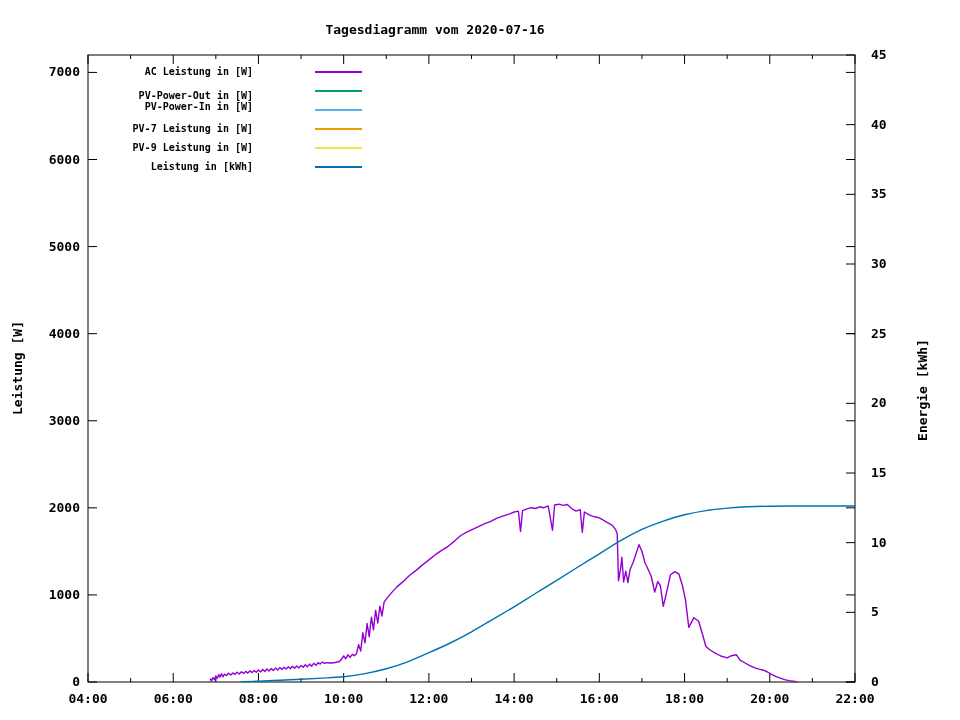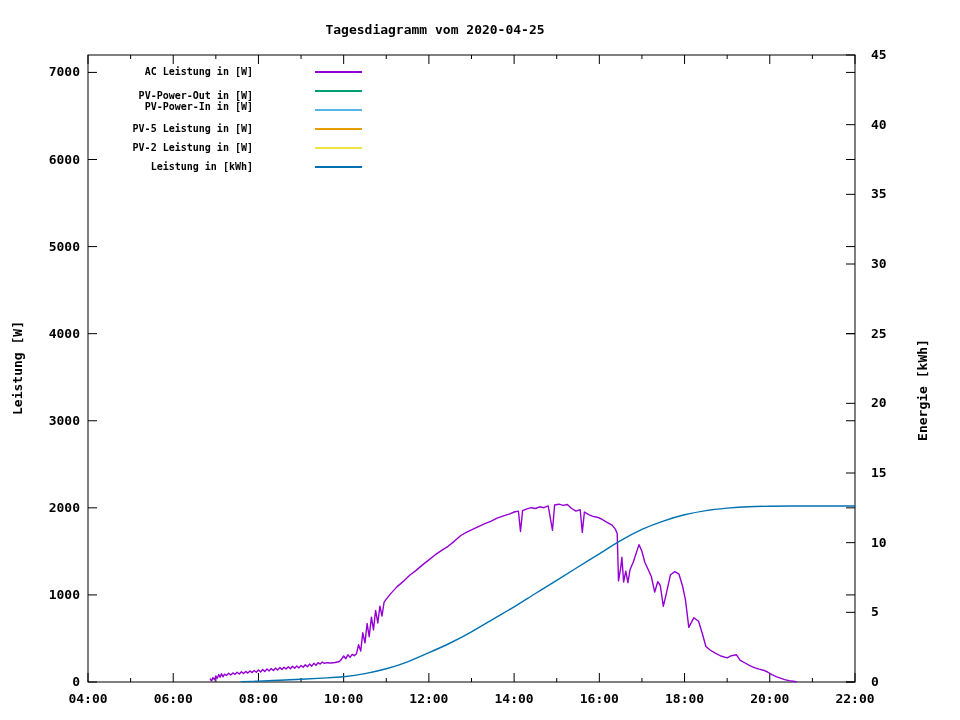--- a/index.html
+++ b/index.html
@@ -12,30 +12,30 @@
   .y2label{position:absolute;left:922px;top:390px;transform:translate(-50%,-50%) rotate(-90deg);
          font-size:13px;font-weight:bold;white-space:nowrap;}
   .legend-label{position:absolute;right:707px;font-size:10px;font-weight:bold;
          line-height:14px;height:14px;white-space:nowrap;}
   svg{position:absolute;left:0;top:0;}
 </style>
 </head>
 <body>
 
 <div class="stage">
-  <div class="chart-title">Tagesdiagramm vom 2020-04-25</div>
+  <div class="chart-title">Tagesdiagramm vom 2020-07-16</div>
   <div class="ylabel">Leistung [W]</div>
   <div class="y2label">Energie [kWh]</div>
 
   <div>
     <div class="legend-label" style="top:65px">AC Leistung in [W]</div>
     <div class="legend-label" style="top:100px">PV-Power-In in [W]</div>
     <div class="legend-label" style="top:89px">PV-Power-Out in [W]</div>
-    <div class="legend-label" style="top:122px">PV-5 Leistung in [W]</div>
-    <div class="legend-label" style="top:141px">PV-2 Leistung in [W]</div>
+    <div class="legend-label" style="top:122px">PV-7 Leistung in [W]</div>
+    <div class="legend-label" style="top:141px">PV-9 Leistung in [W]</div>
     <div class="legend-label" style="top:160px">Leistung in [kWh]</div>
   </div>
 
   <svg id="plot" width="960" height="720" viewBox="0 0 960 720">
       <rect x="88" y="55" width="767" height="627" fill="none" stroke="#000" stroke-width="1"></rect>
       <line x1="88" y1="682" x2="88" y2="673" stroke="#000" stroke-width="1"></line>
       <line x1="88" y1="55" x2="88" y2="64" stroke="#000" stroke-width="1"></line>
       <text x="88" y="703" text-anchor="middle" fill="#000" font-family="&quot;DejaVu Sans Mono&quot;, monospace" font-size="13px" font-weight="bold">04:00</text>
       <line x1="130.61111111111111" y1="682" x2="130.61111111111111" y2="678" stroke="#000" stroke-width="1"></line>
       <line x1="130.61111111111111" y1="55" x2="130.61111111111111" y2="59" stroke="#000" stroke-width="1"></line>

